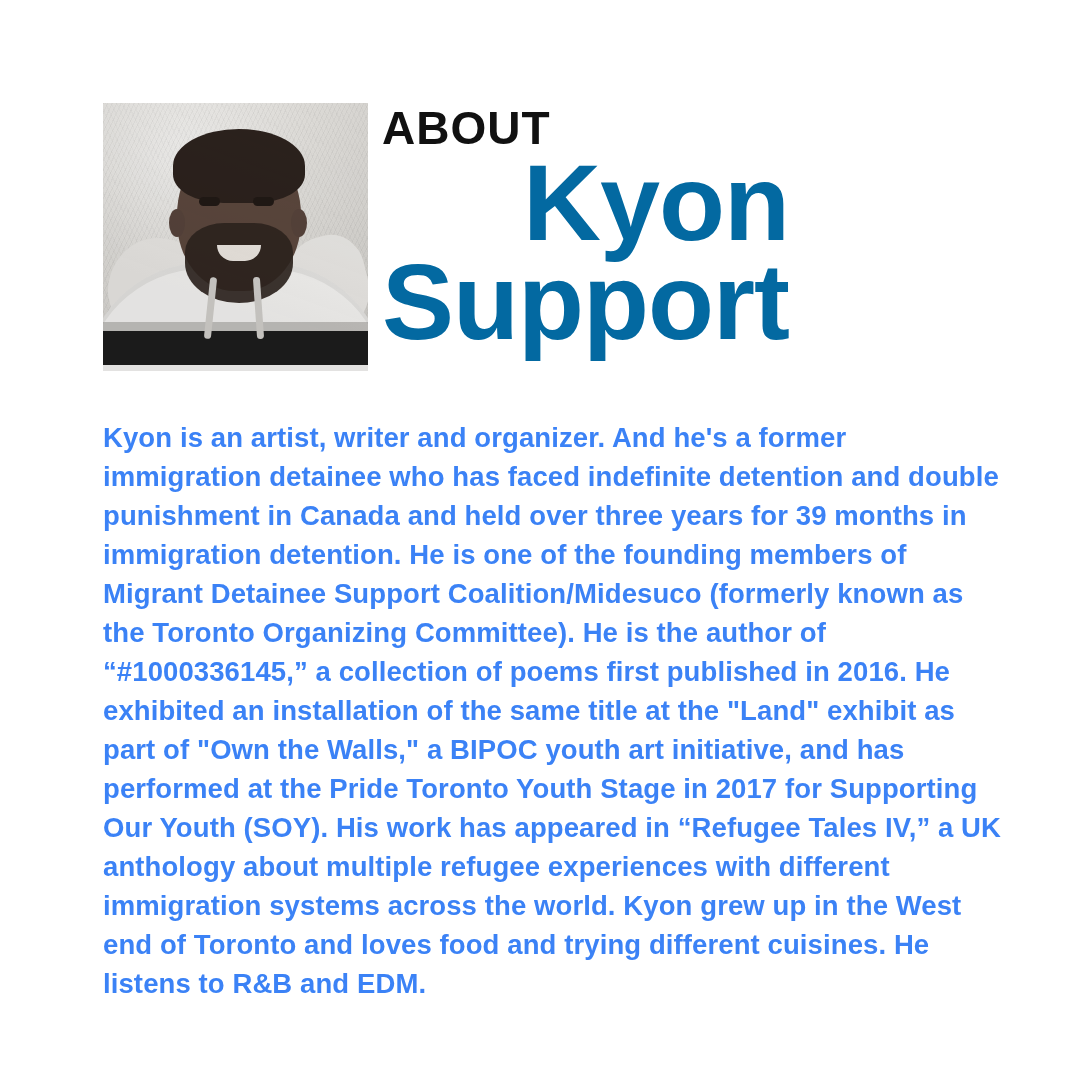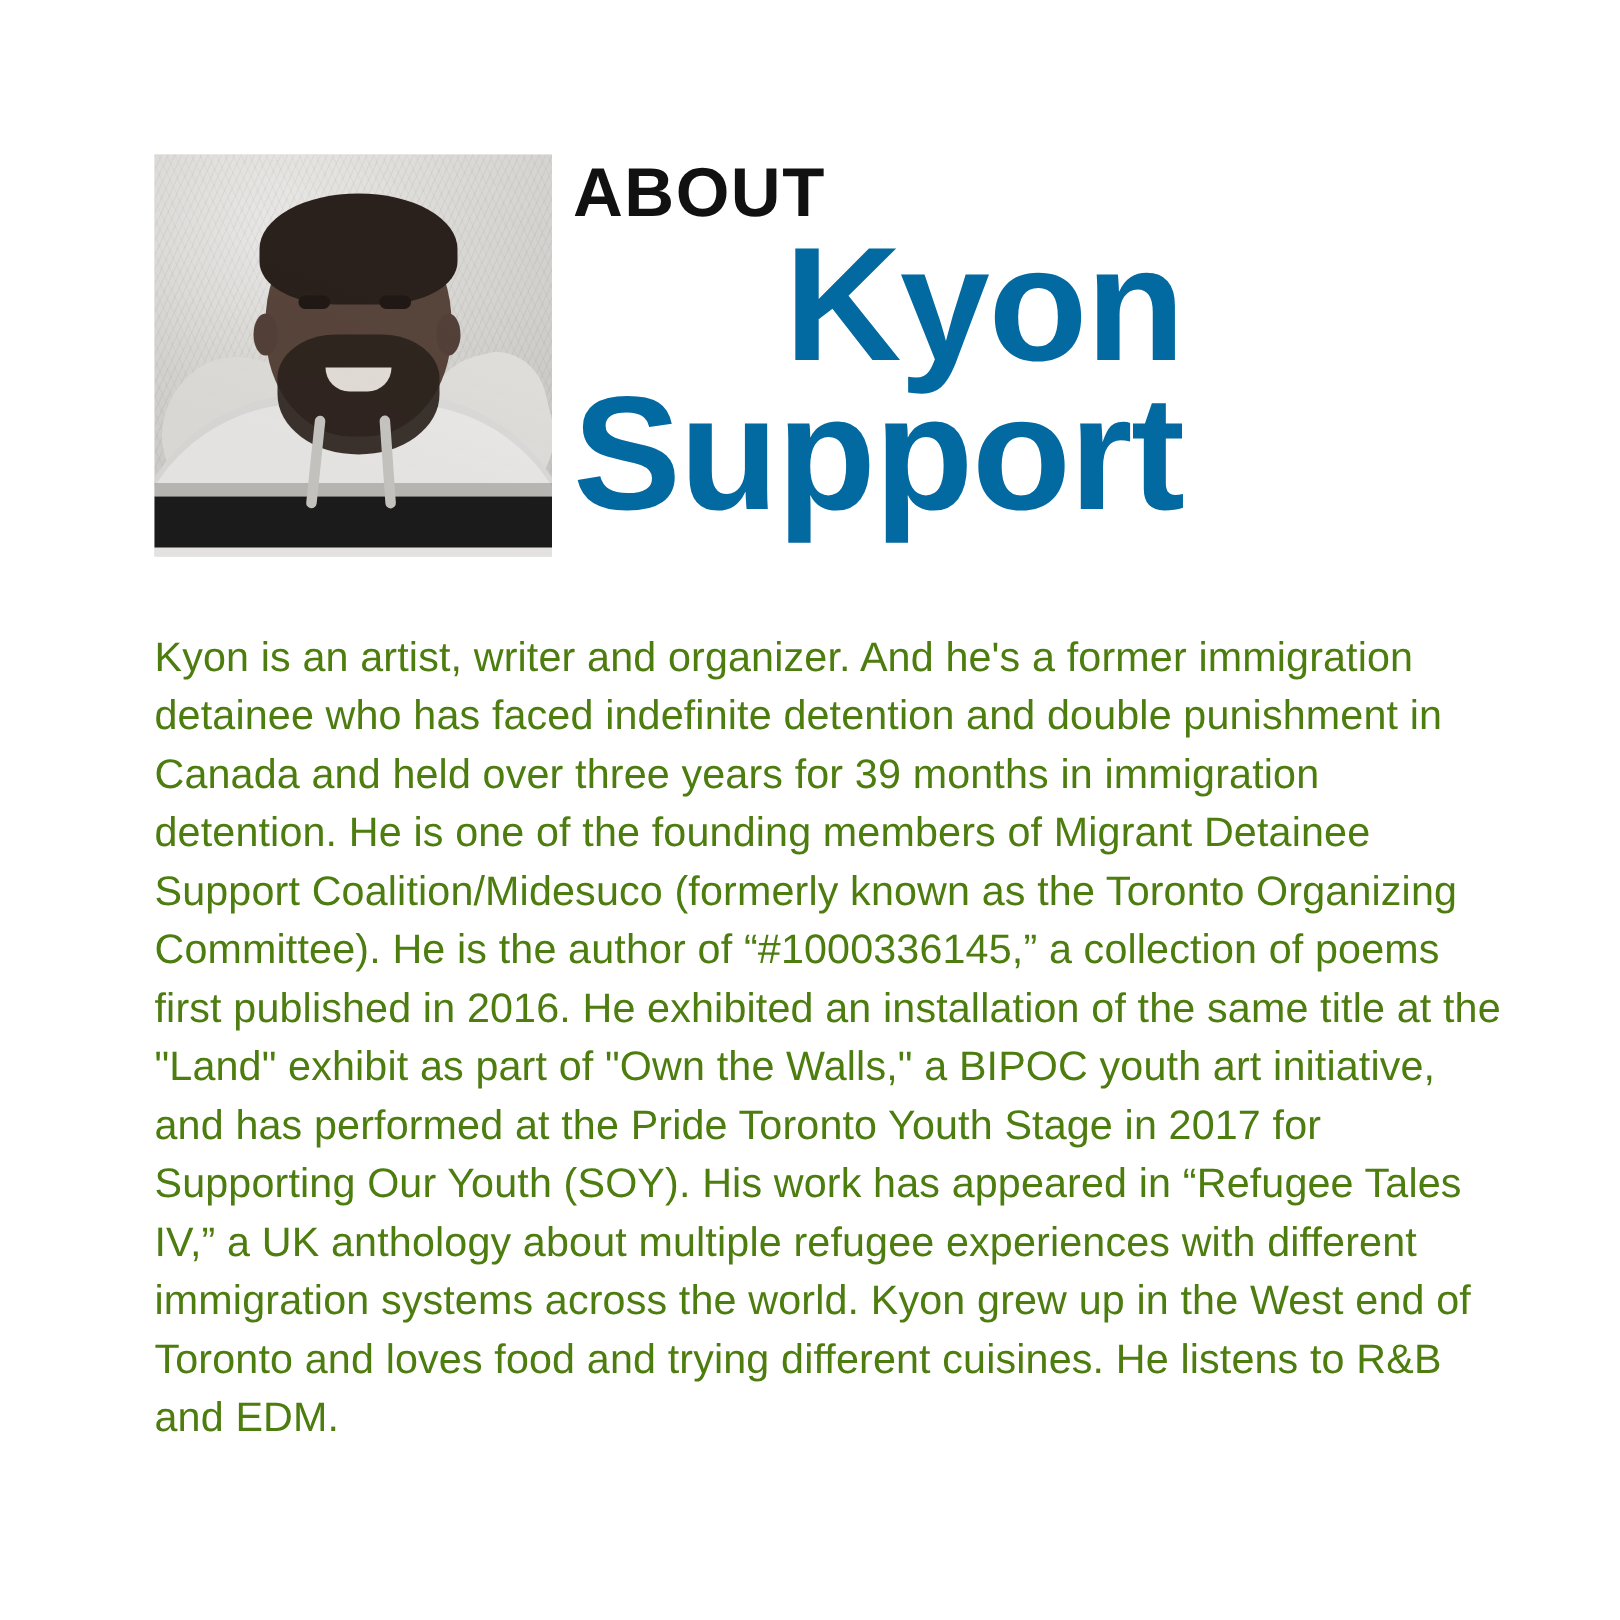--- a/index.html
+++ b/index.html
@@ -196,22 +196,22 @@
   .person-name .line {
     display: block;
   }
   .bio {
     position: absolute;
     left: 83px;
     top: 390px;
     width: 900px;
     font-size: 27.5px;
     line-height: 1.42;
-    color: #4d7c0f;
-    font-weight: 400;
+    color: #3b82f6;
+    font-weight: 700;
     letter-spacing: 0.1px;
   }
 </style>
 </head>
 <body>
 
 <div class="page">
 
   <div class="header">
 

